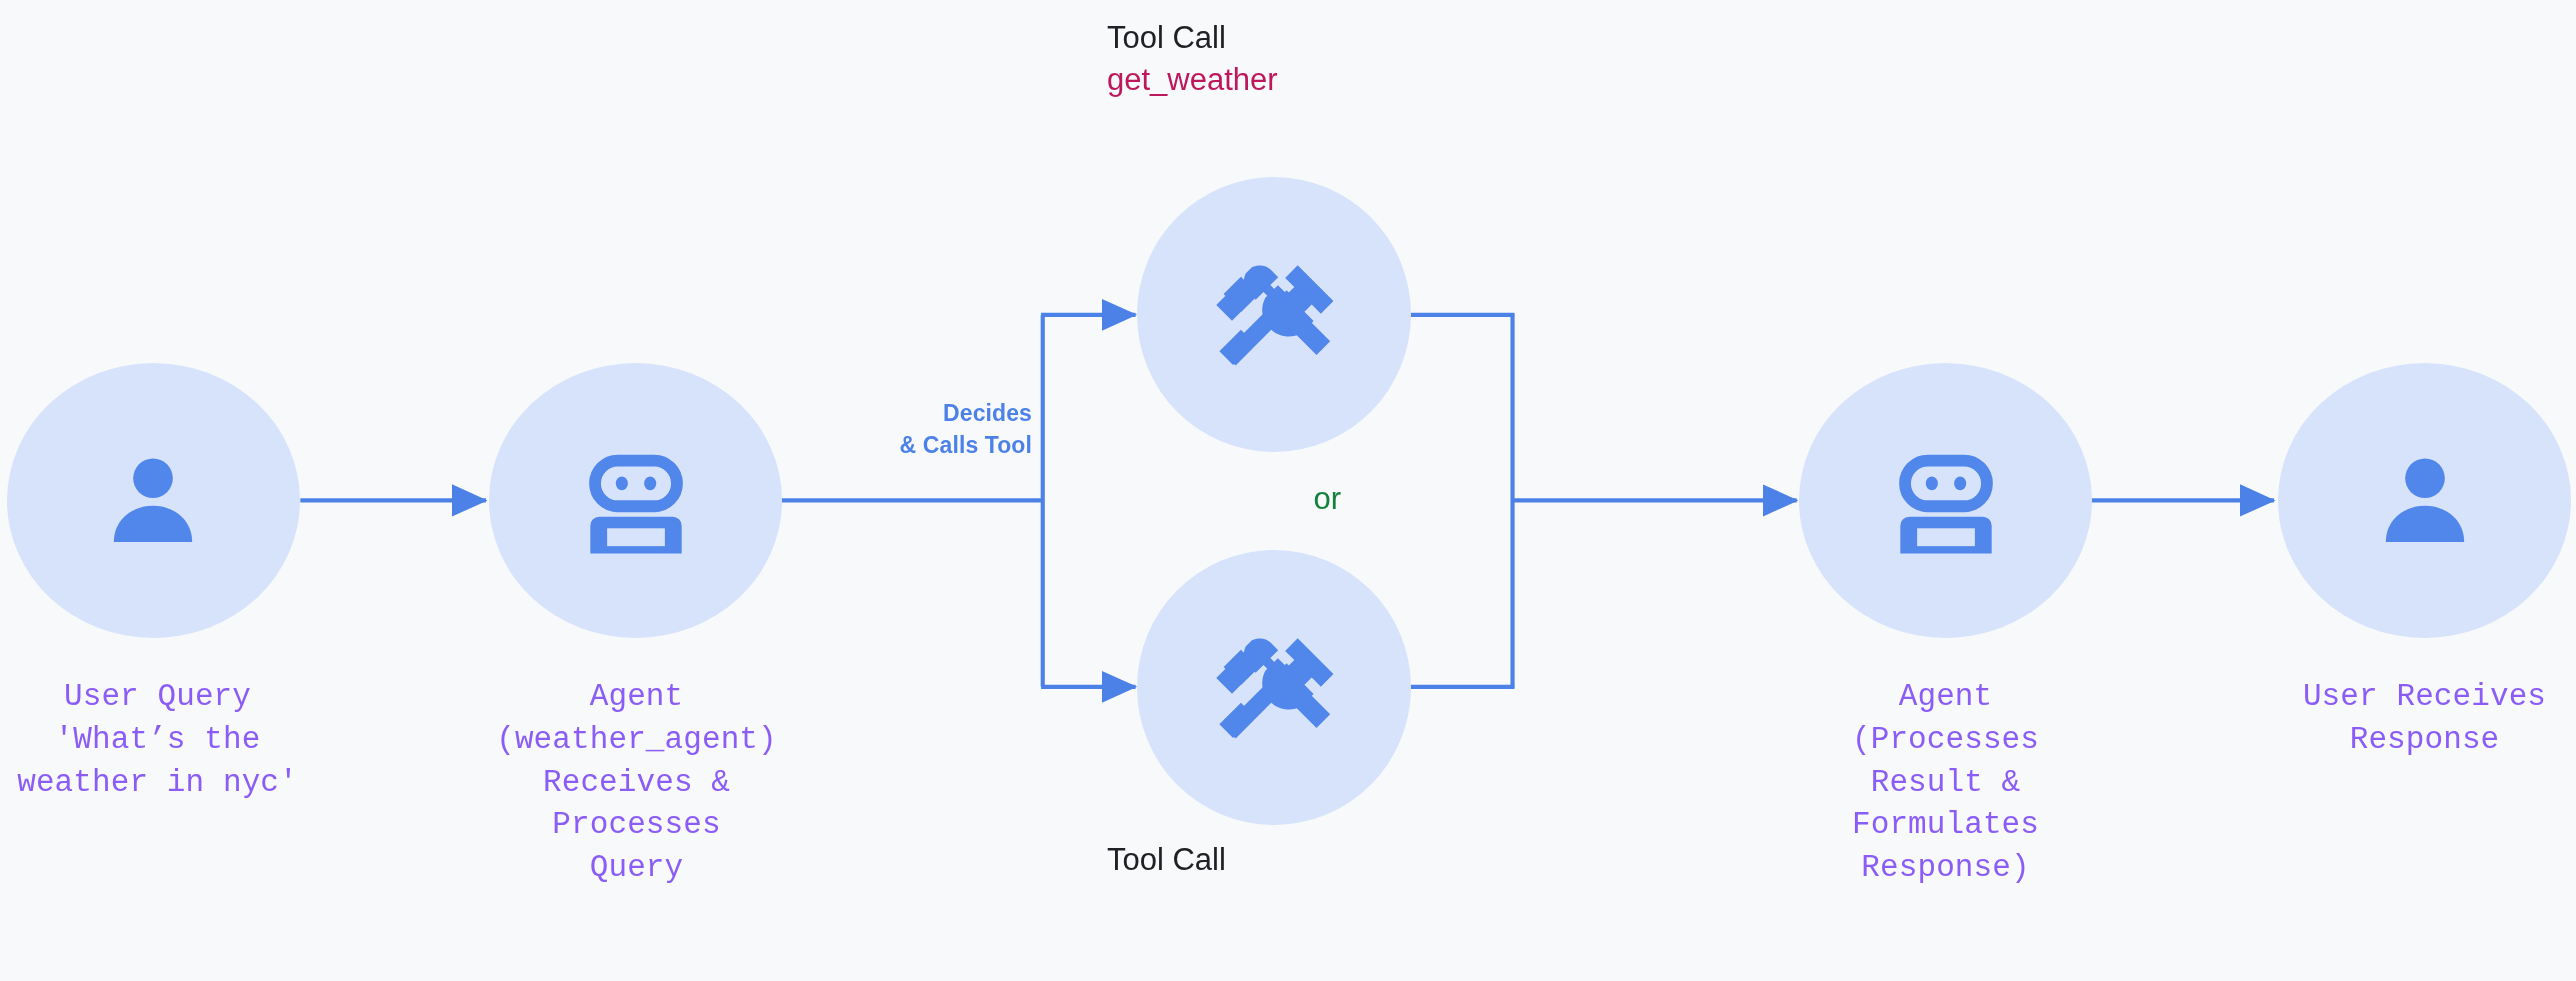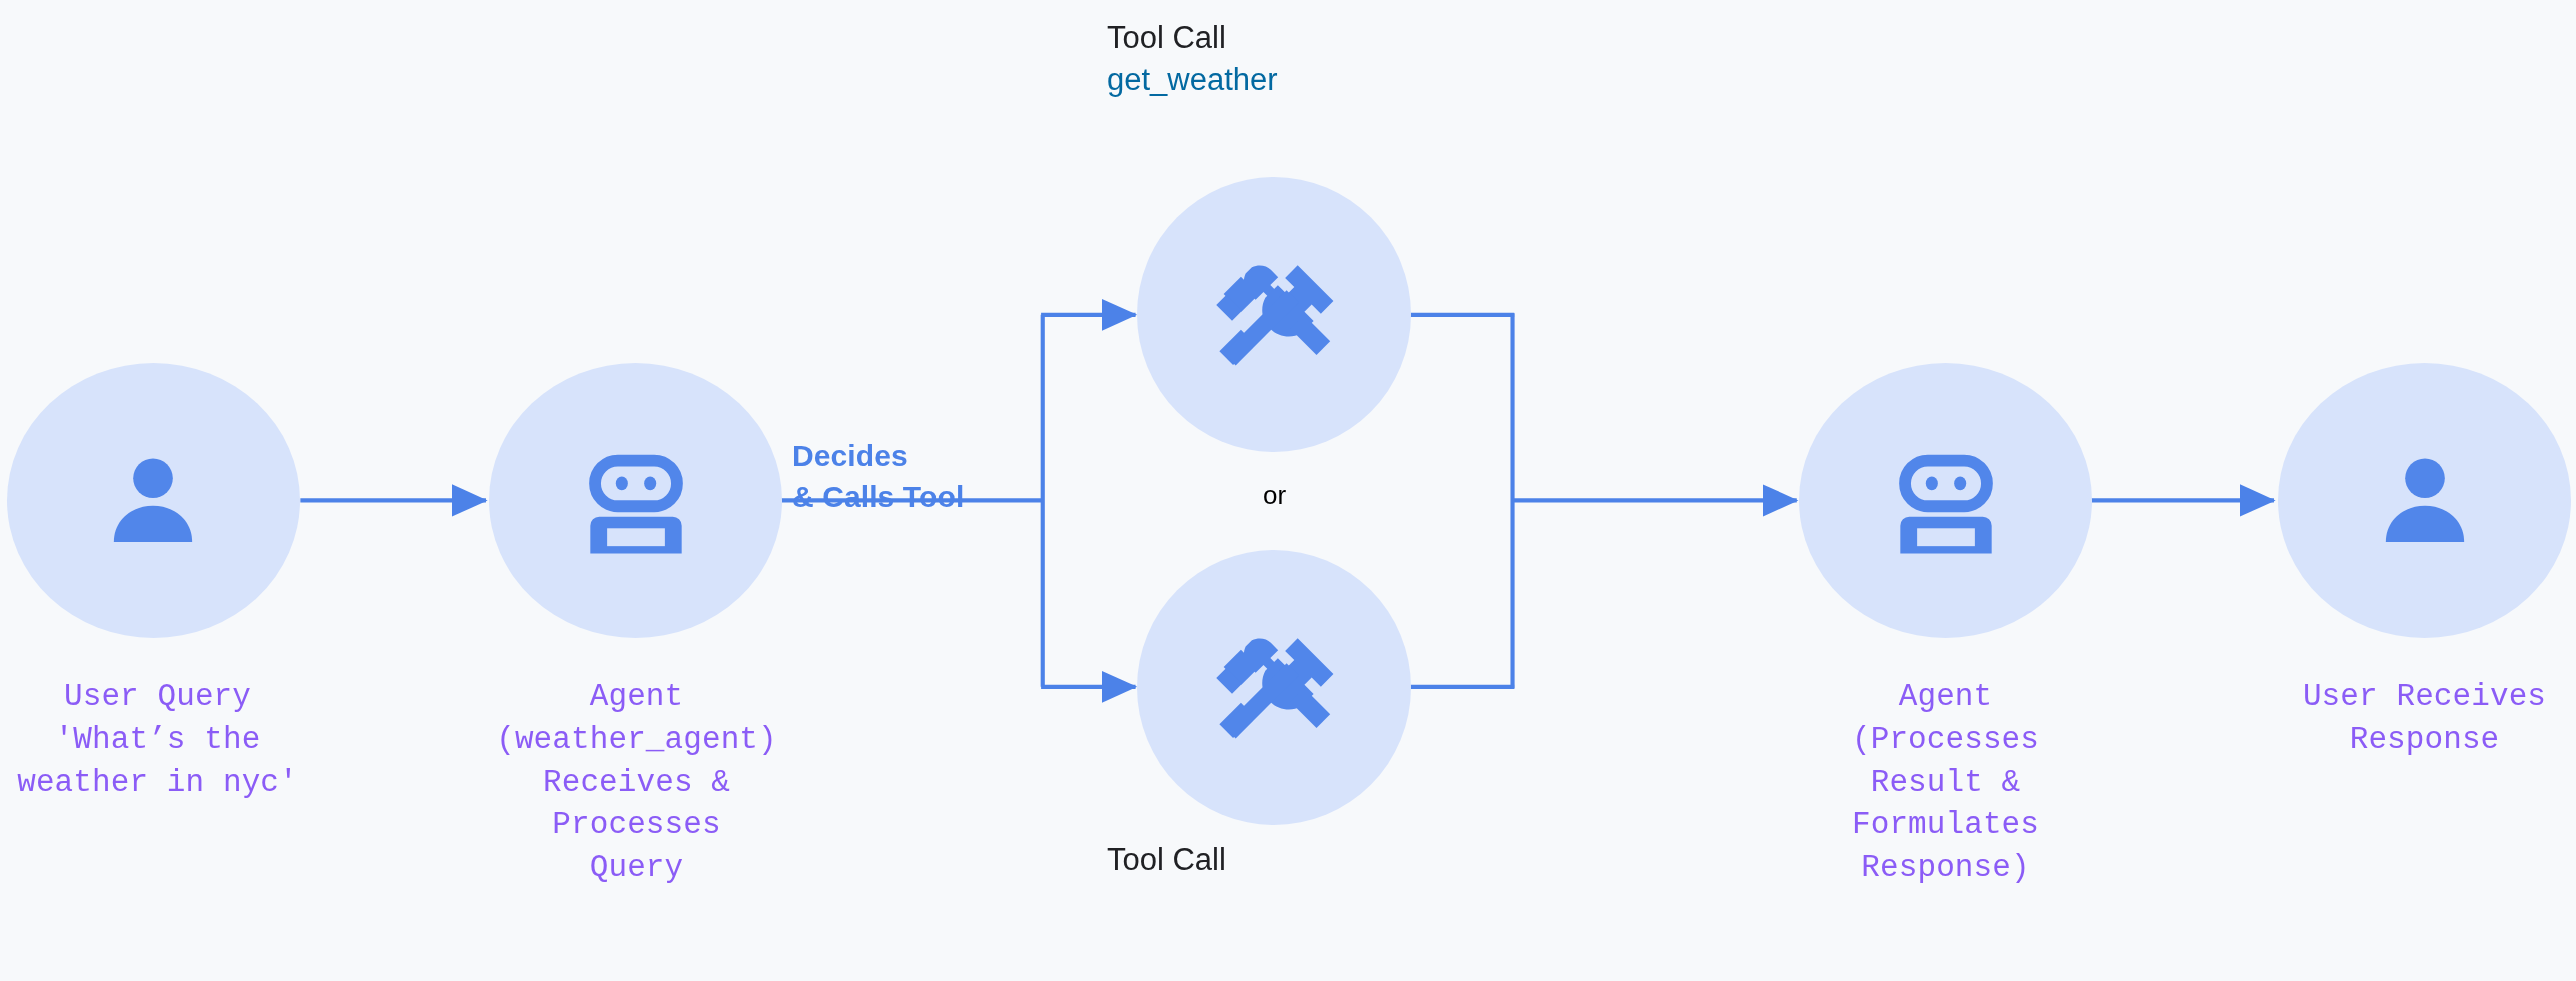--- a/index.html
+++ b/index.html
@@ -48,44 +48,43 @@
     text-align: center;
     color: #8b5cf6;
     font-size: 31px;
     line-height: 1.38;
     font-family: Liberation Mono, monospace;
     white-space: pre-line;
     letter-spacing: 0.1px;
   }
   .edge-label {
     position: absolute;
-    text-align: left;
+    text-align: right;
     color: #4c82e8;
-    font-size: 30px;
+    font-size: 23px;
     font-weight: bold;
     line-height: 1.38;
     white-space: pre-line;
     letter-spacing: 0.1px;
-    margin-top: 37px;
   }
   .branch-label {
     position: absolute;
-    text-align: center;
-    color: #000000;
-    font-size: 26px;
+    text-align: right;
+    color: #15803d;
+    font-size: 31px;
     line-height: 1.3;
   }
   .toolcall-label {
     position: absolute;
     font-size: 31px;
     line-height: 1.38;
     color: #202124;
   }
   .toolcall-label .fn {
-    color: #0369a1;
+    color: #be185d;
     display: block;
   }
   .toolcall-label .ln {
     display: block;
   }
 </style>
 </head>
 <body>
 
 <div id="diagram-root">

